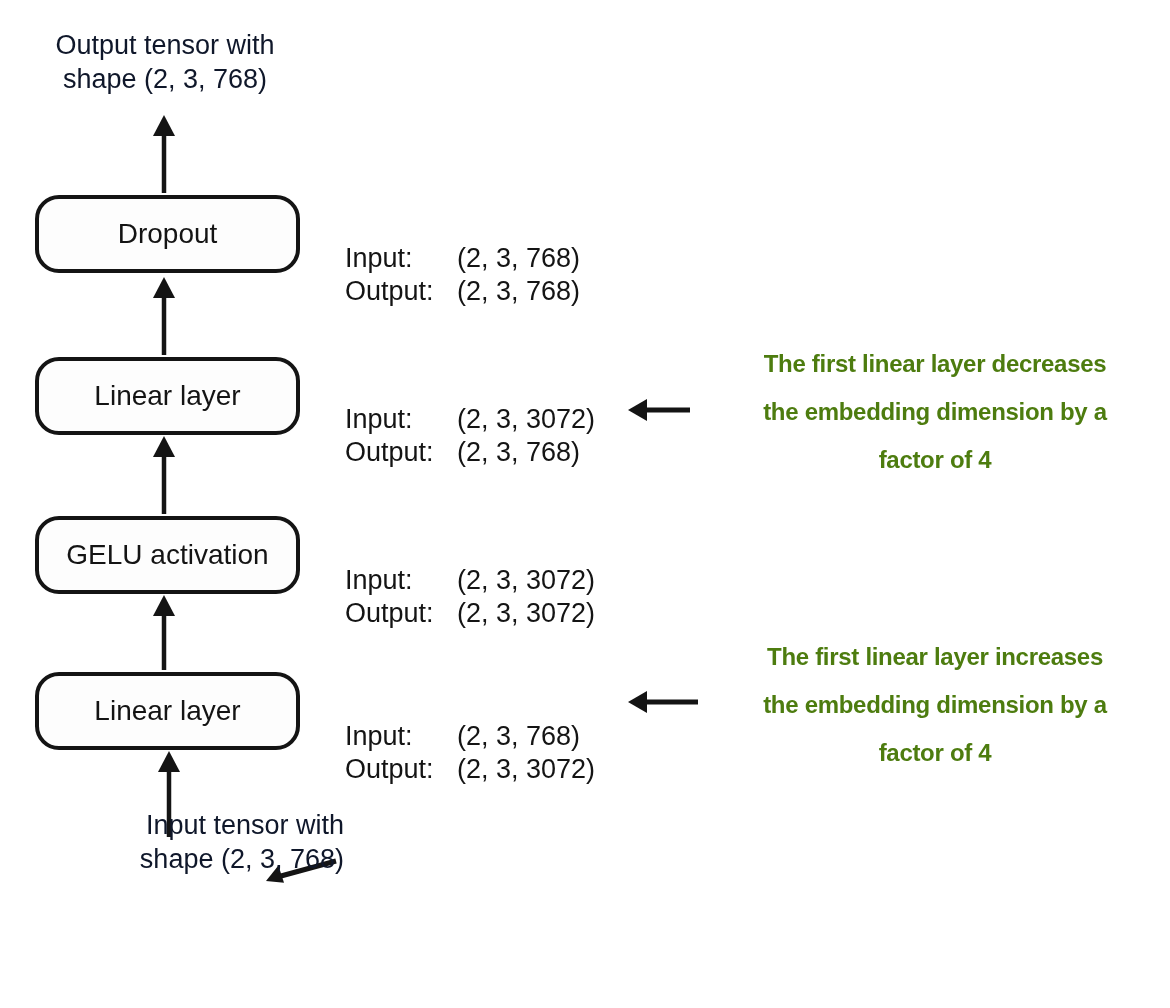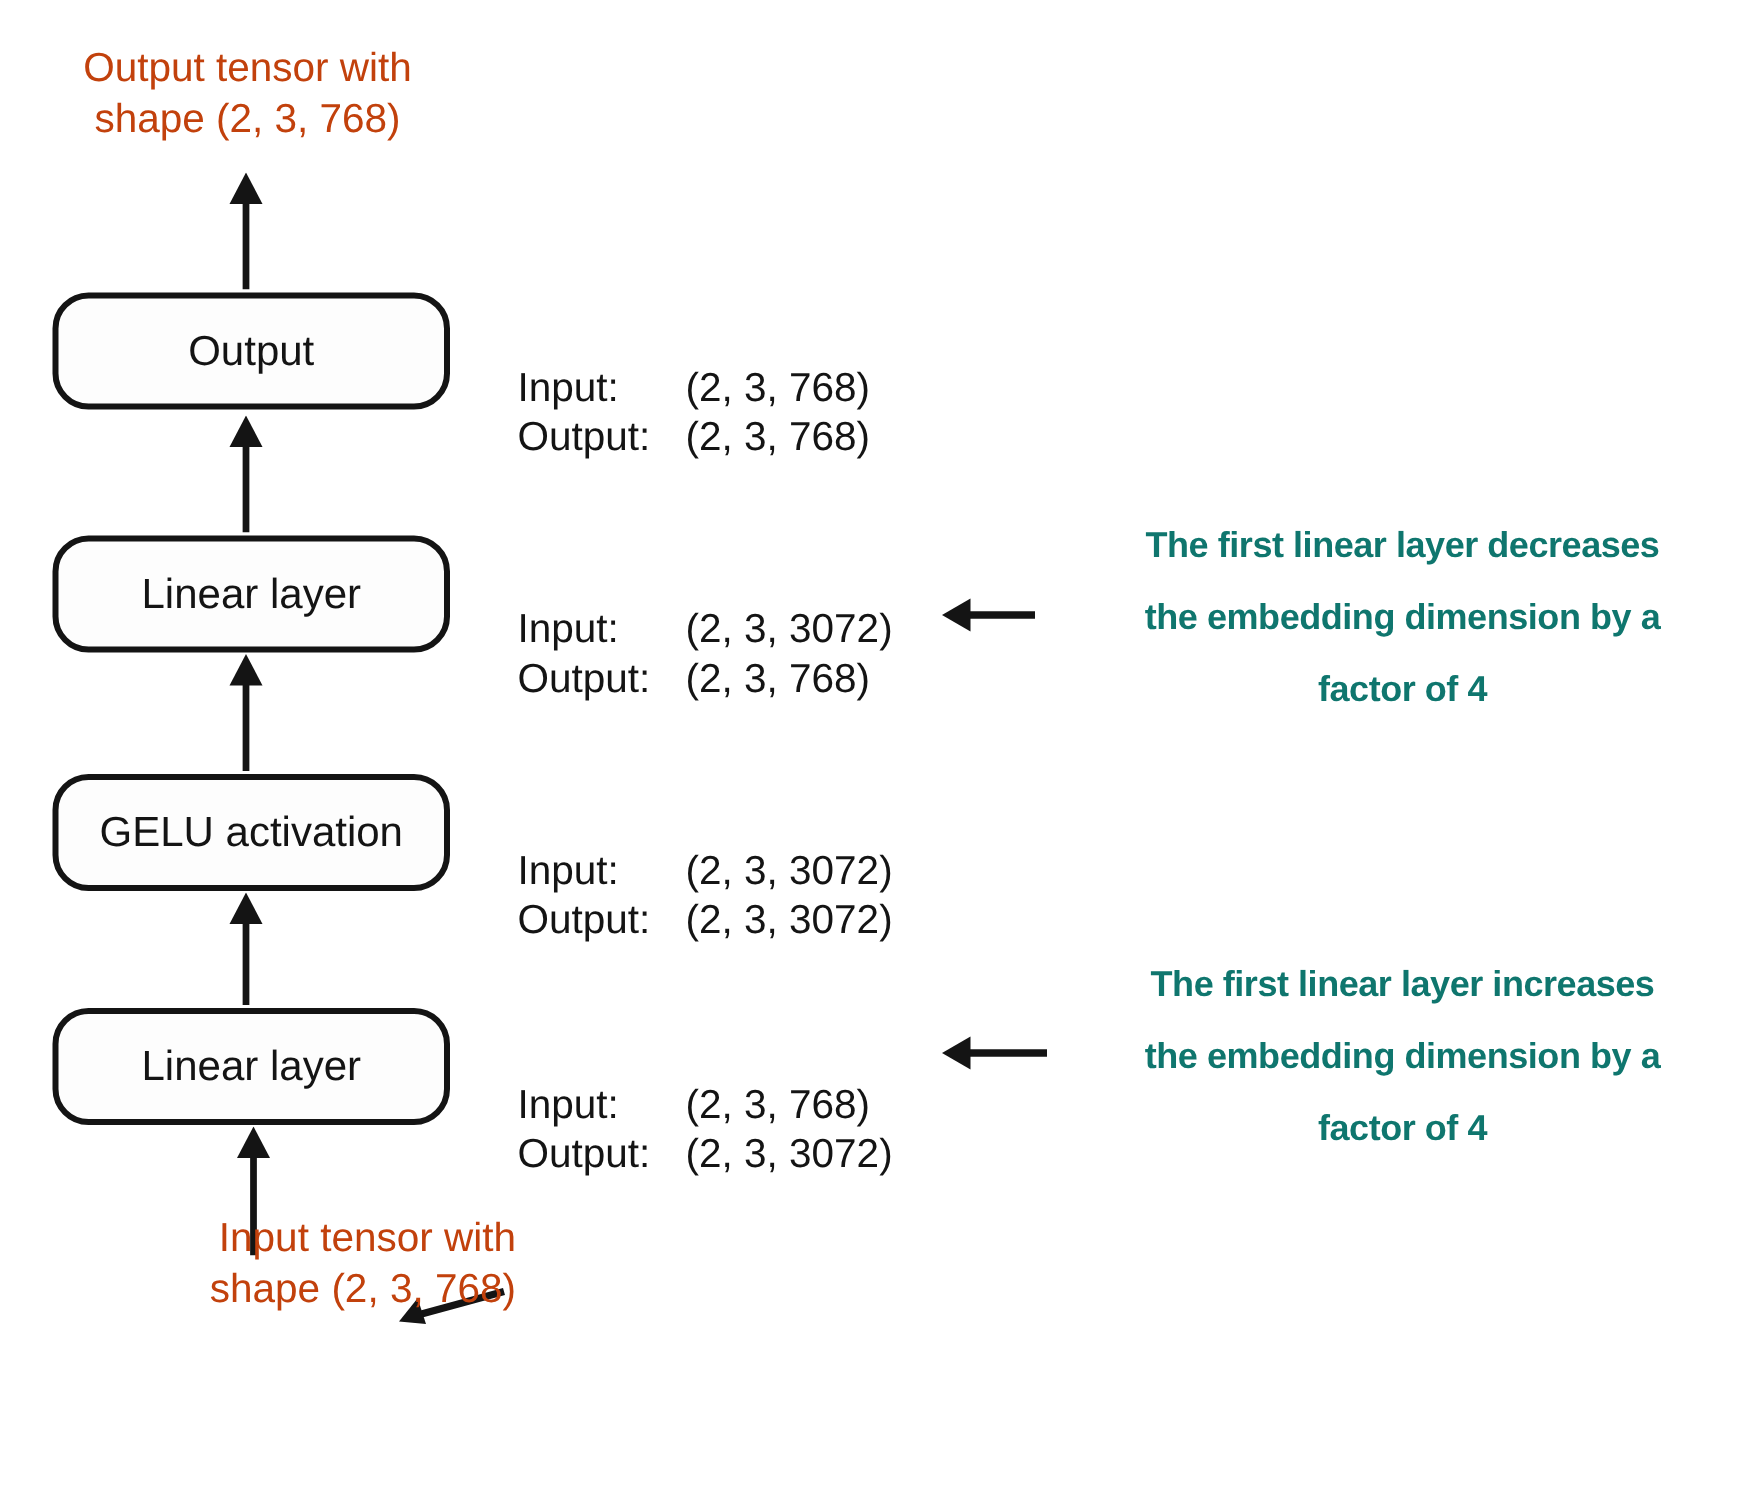--- a/index.html
+++ b/index.html
@@ -11,21 +11,21 @@
     background: #ffffff;
     color: #141414;
     font-family: "Liberation Sans", "DejaVu Sans", sans-serif;
     overflow: hidden;
   }
   .abs { position: absolute; }
 
   .tensor-label {
     font-size: 27px;
     line-height: 34px;
-    color: #c2410c;
+    color: #0f172a;
   }
   .tensor-label.top {
     left: 20px; top: 28px; width: 290px;
     text-align: center;
   }
   .tensor-label.bottom {
     left: 44px; top: 808px; width: 300px;
     text-align: right;
   }
 
@@ -54,21 +54,21 @@
     white-space: nowrap;
     margin-top: 40px;
   }
 
   .annotation {
     font-weight: bold;
     font-size: 24px;
     line-height: 48px;
     letter-spacing: -0.3px;
     text-align: center;
-    color: #0f766e;
+    color: #4d7c0f;
   }
   .annotation.a1 { left: 710px; top: 340px; width: 450px; }
   .annotation.a2 { left: 710px; top: 633px; width: 450px; }
   .annotation.a3 { left: 390px; top: 830px; width: 620px; }
 
   svg { display: block; }
 </style>
 </head>
 <body>
 
@@ -94,21 +94,21 @@
   <svg class="abs" style="left:151px; top:595px;" width="26" height="75" viewBox="0 0 26 75">
     <line x1="13" y1="16" x2="13" y2="75" stroke="#141414" stroke-width="4.5"></line>
     <polygon points="13,0 2,21 24,21" fill="#141414"></polygon>
   </svg>
   <svg class="abs" style="left:156px; top:751px;" width="26" height="86" viewBox="0 0 26 86">
     <line x1="13" y1="16" x2="13" y2="86" stroke="#141414" stroke-width="4.5"></line>
     <polygon points="13,0 2,21 24,21" fill="#141414"></polygon>
   </svg>
 
   <div class="abs layer-box" style="top:195px;">
-    <span>Output</span>
+    <span>Dropout</span>
   </div>
   <div class="abs layer-box" style="top:357px;">
     <span>Linear layer</span>
   </div>
   <div class="abs layer-box" style="top:516px;text-align:center;">
     <span>GELU activation</span>
   </div>
   <div class="abs layer-box" style="top:672px;">
     <span>Linear layer</span>
   </div>

